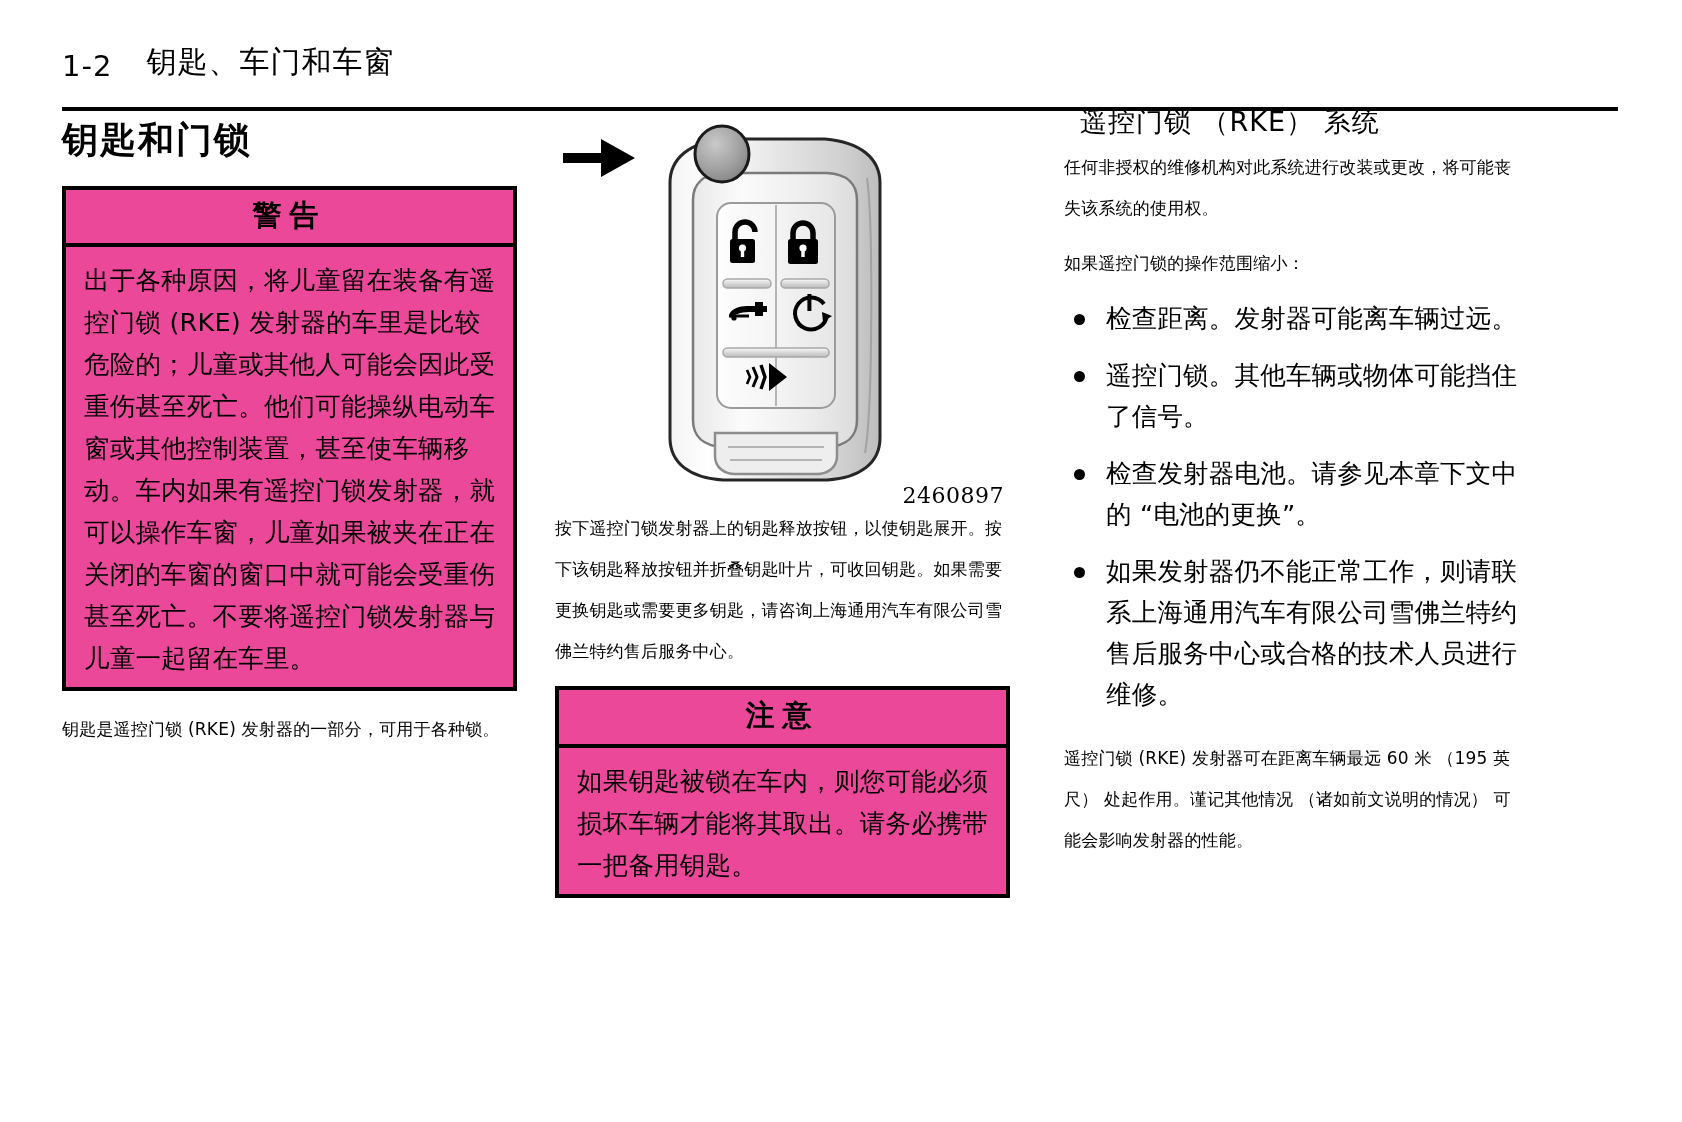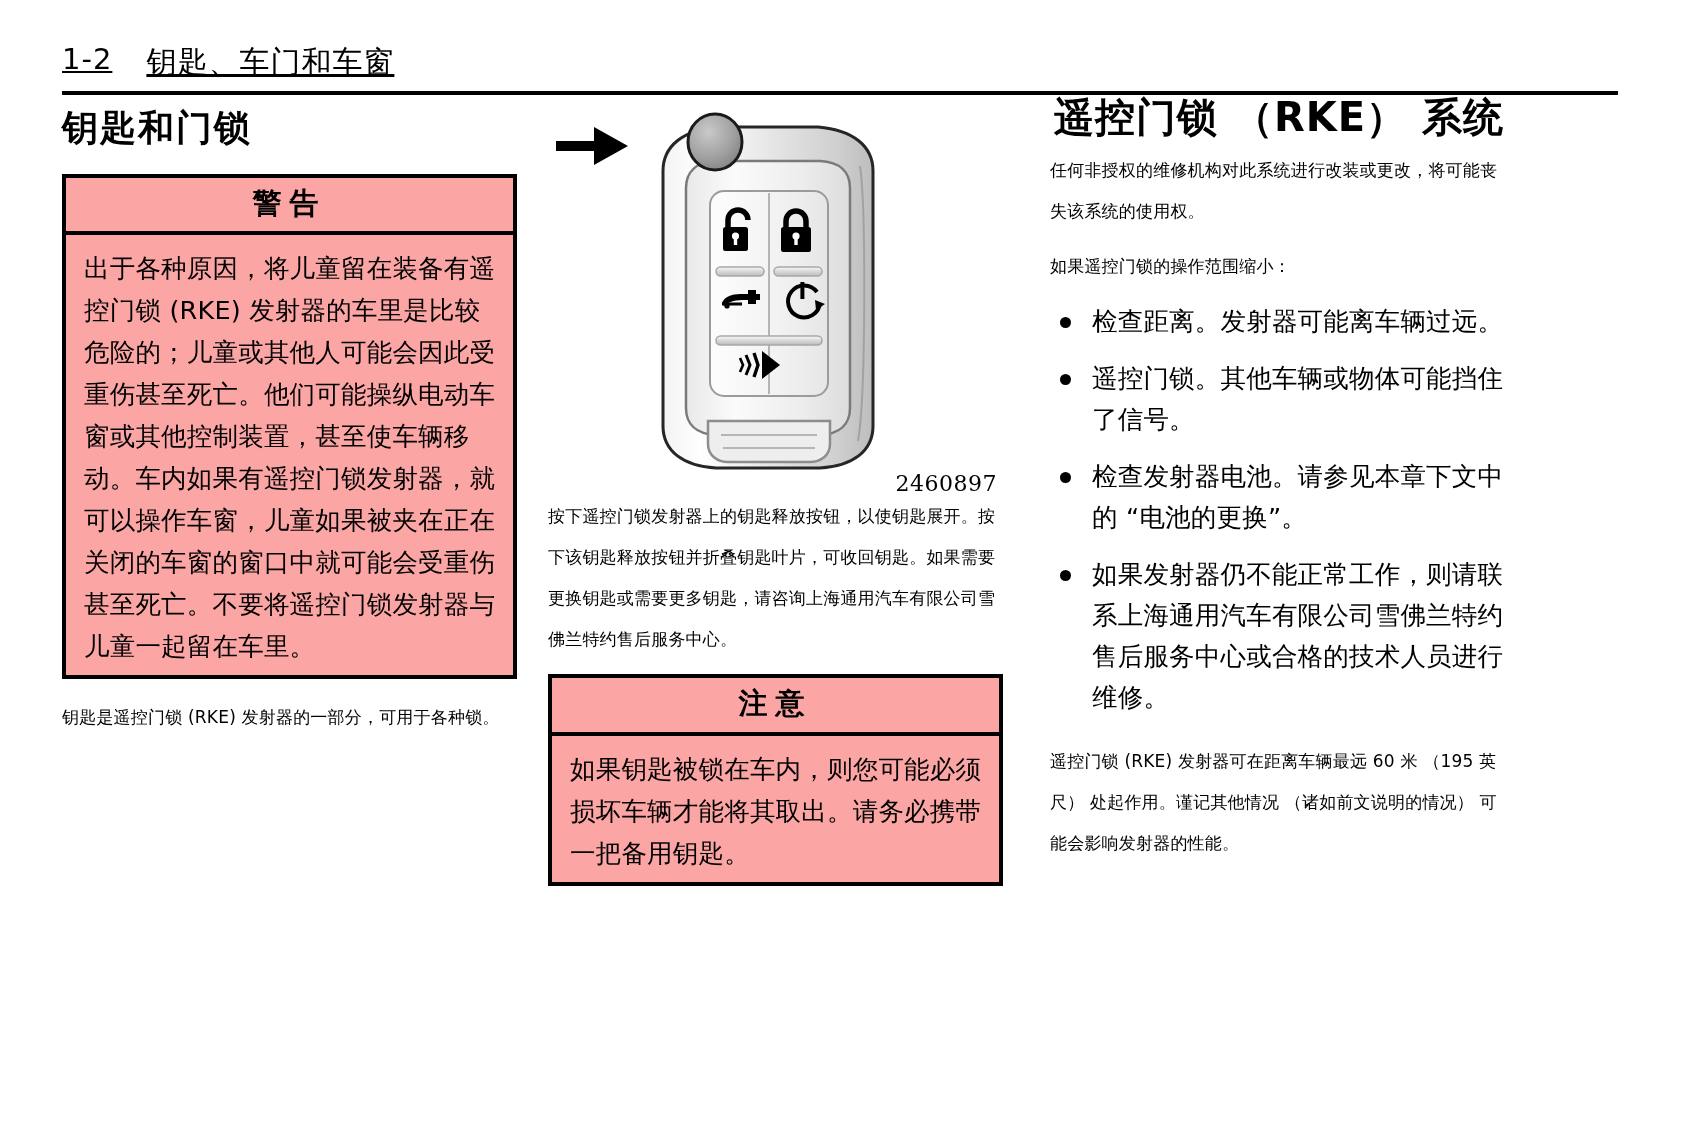--- a/index.html
+++ b/index.html
@@ -18,48 +18,47 @@
 
   
   #page-header {
     position: absolute;
     left: 62px;
     top: 42px;
     width: 1556px;
   }
   .header-row {
     display: flex;
-    align-items: flex-start;
+    align-items: flex-end;
     font-size: 30px;
     letter-spacing: 0.5px;
-    padding-bottom: 8px;
-    text-decoration: underline;
+    padding-bottom: 24px;
   }
   .header-pagenum {
     font-size: 29px;
     margin-right: 34px;
     letter-spacing: 1px;
   }
   .header-title {
     font-size: 30px;
     letter-spacing: 1px;
   }
   .header-rule {
     border-top: 4px solid #000;
     width: 1556px;
   }
 
   
   #columns {
     position: absolute;
     left: 62px;
-    top: 94px;
+    top: 106px;
     width: 1556px;
     display: flex;
-    gap: 9px;
+    gap: 16px;
   }
   .col {
     width: 455px;
   }
   .col-mid { margin-left: 22px; }
   .col-right { margin-left: 38px; }
 
   h1.sec-title {
     font-size: 36px;
     font-weight: bold;
@@ -68,41 +67,41 @@
     line-height: 1.1;
   }
   h2.sub-title {
     font-size: 29px;
     font-weight: bold;
     margin: 0 0 22px 0;
     letter-spacing: 1.5px;
     line-height: 1.1;
   }
   h2.sec-title-right {
-    font-size: 40px;
-    font-weight: bold;
-    margin: 0 0 10px 4px;
+    font-size: 27px;
+    font-weight: normal;
+    margin: 0 0 10px 16px;
     letter-spacing: 1px;
     line-height: 1.15;
   }
   h2.sec-title-right.spaced {
     margin-top: 26px;
   }
 
   p.body {
     font-size: 17px;
     line-height: 41px;
     margin: 0 0 14px 0;
     letter-spacing: 0.2px;
   }
 
   
   .callout {
     border: 4px solid #000;
-    background: #fca5a5;
+    background: #ec4899;
     margin: 6px 0 18px 0;
   }
   .callout-title {
     text-align: center;
     font-size: 29px;
     font-weight: bold;
     letter-spacing: 8px;
     padding: 10px 0 12px 0;
     border-bottom: 4px solid #000;
     line-height: 1.1;

